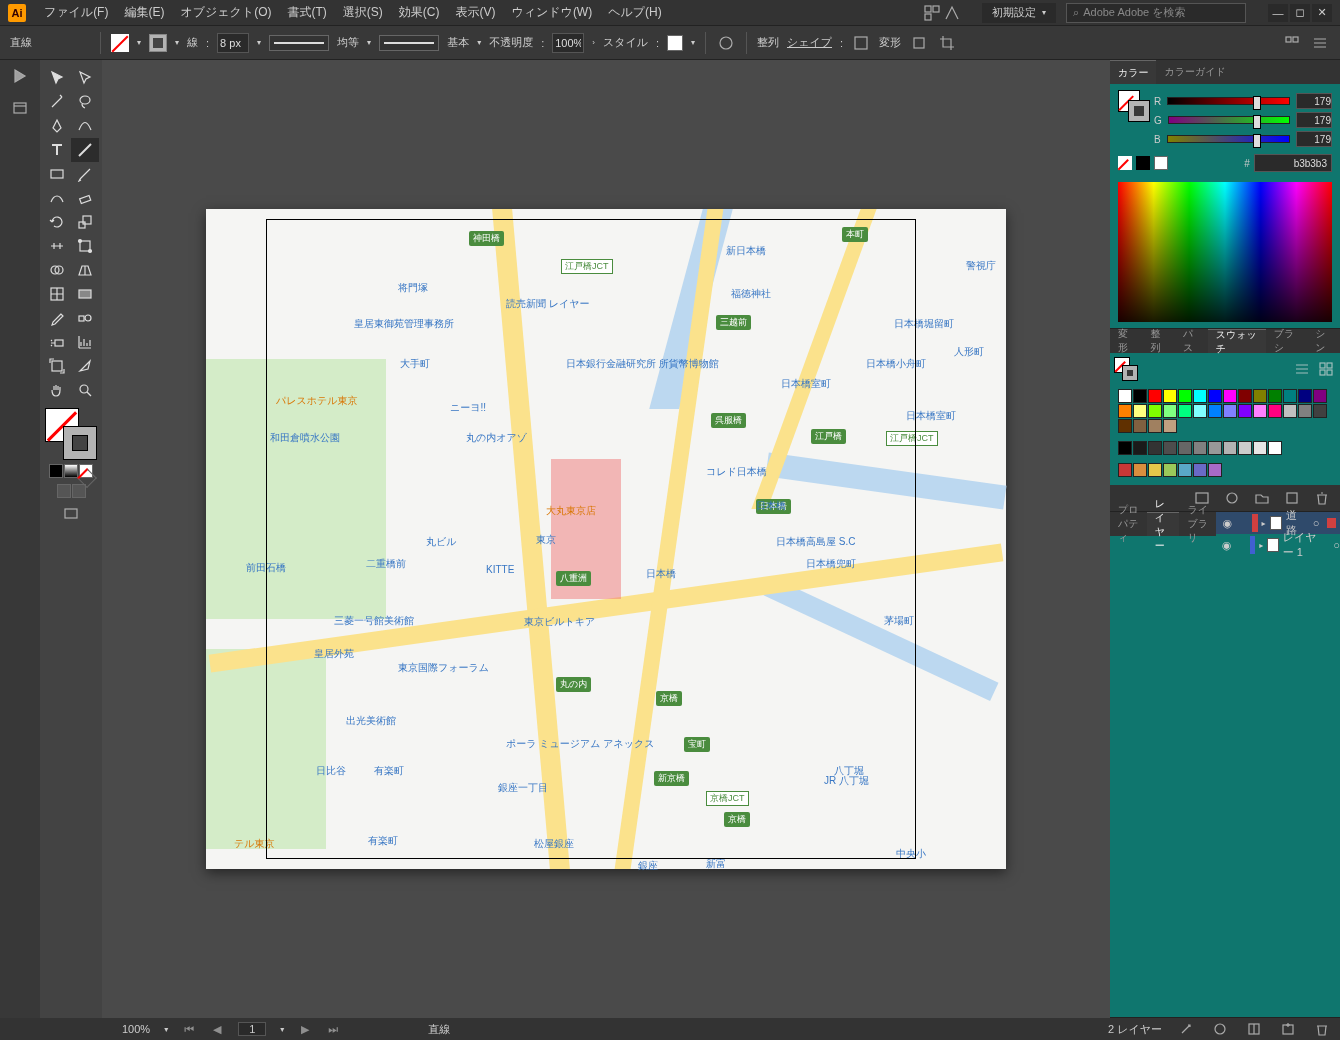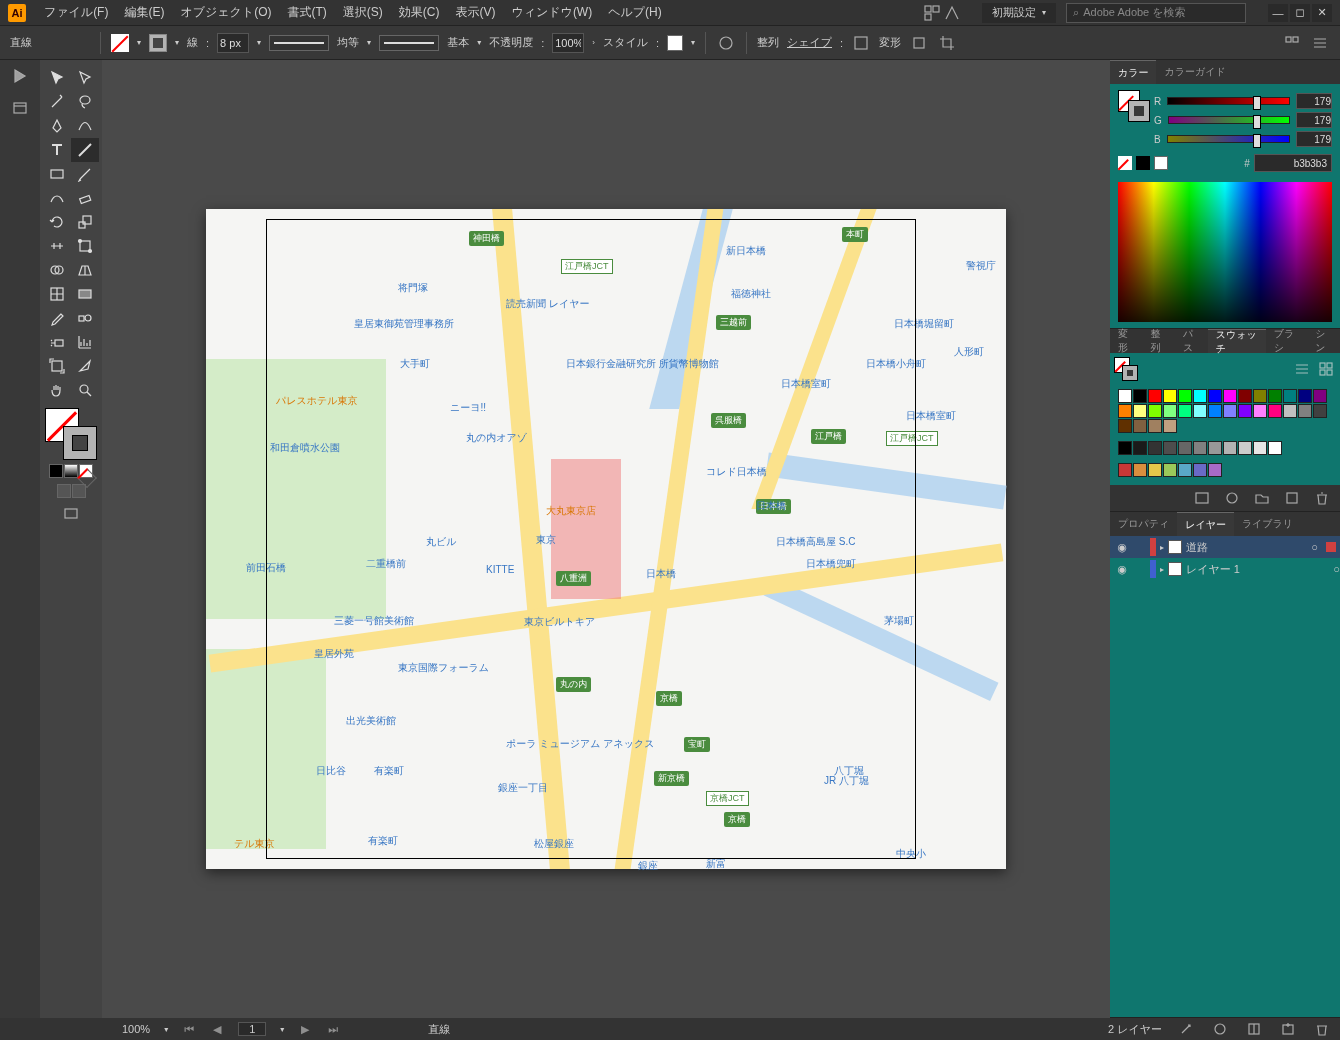--- a/index.html
+++ b/index.html
@@ -439,21 +439,21 @@
           <div class="maplabel" style="left:525px;top:78px">福徳神社</div>
           <div class="maplabel" style="left:688px;top:108px">日本橋堀留町</div>
           <div class="maplabel" style="left:748px;top:136px">人形町</div>
           <div class="maplabel" style="left:660px;top:148px">日本橋小舟町</div>
           <div class="maplabel" style="left:575px;top:168px">日本橋室町</div>
           <div class="maplabel" style="left:700px;top:200px">日本橋室町</div>
           <div class="maplabel orange" style="left:70px;top:185px">パレスホテル東京</div>
           <div class="maplabel" style="left:194px;top:148px">大手町</div>
           <div class="maplabel" style="left:244px;top:192px">ニーヨ!!</div>
           <div class="maplabel" style="left:260px;top:222px">丸の内オアゾ</div>
-          <div class="maplabel" style="left:64px;top:232px">和田倉噴水公園</div>
+          <div class="maplabel" style="left:64px;top:222px">和田倉噴水公園</div>
           <div class="maplabel" style="left:500px;top:256px">コレド日本橋</div>
           <div class="maplabel" style="left:550px;top:290px">日本橋</div>
           <div class="maplabel orange" style="left:340px;top:295px">大丸東京店</div>
           <div class="maplabel" style="left:330px;top:324px">東京</div>
           <div class="maplabel" style="left:220px;top:326px">丸ビル</div>
           <div class="maplabel" style="left:160px;top:348px">二重橋前</div>
           <div class="maplabel" style="left:280px;top:355px">KITTE</div>
           <div class="maplabel" style="left:440px;top:358px">日本橋</div>
           <div class="maplabel" style="left:570px;top:326px">日本橋高島屋 S.C</div>
           <div class="maplabel" style="left:600px;top:348px">日本橋兜町</div>
@@ -645,21 +645,21 @@
             </svg>
           </div>
         <div class="ricon">
             <svg viewBox="0 0 16 16">
               <path d="M4 5h8l-1 9H5zM3 5h10M7 3h2"></path>
             </svg>
           </div>
       </div>
     </div>
 
-    <div class="pgroup" style="flex:1;display:flex;flex-direction:column">
+    <div class="pgroup" style="flex:1;display:flex;">
       <div class="ptabs">
         <div class="ptab">プロパティ</div>
         <div class="ptab active">レイヤー</div>
         <div class="ptab">ライブラリ</div>
       </div>
       <div style="flex:1">
         <div class="layerrow sel">
           <span class="eye">◉</span>
           <span style="width:12px"></span>
           <div class="colorbar" style="background:#d04040"></div>

